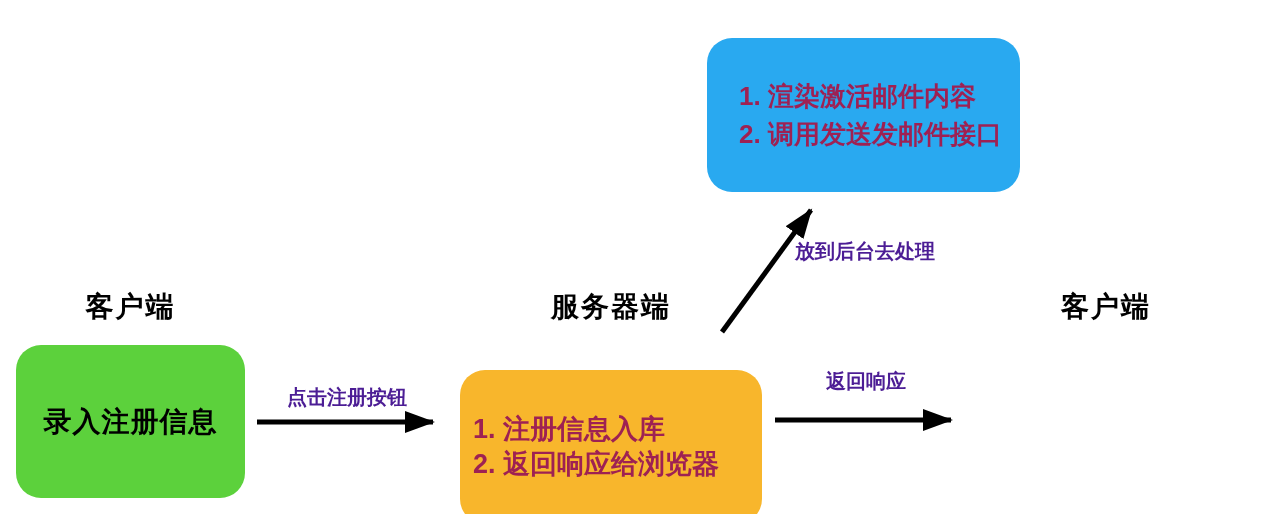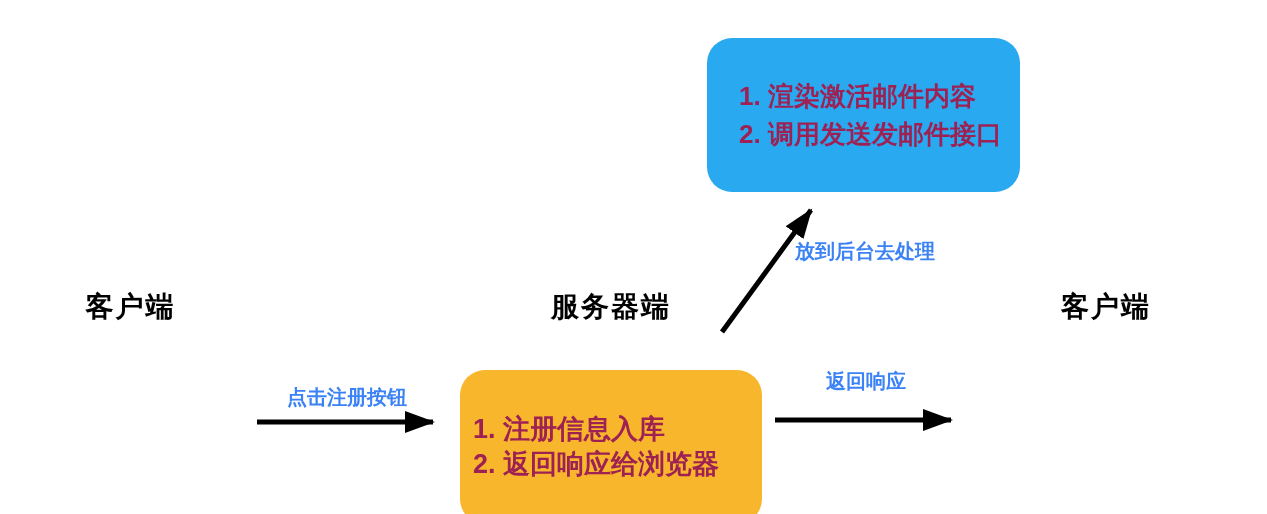--- a/index.html
+++ b/index.html
@@ -53,21 +53,21 @@
   #box-client-result {
     left: 959px; top: 338px; width: 294px; height: 154px;
     background: #EE2424; color: #000000; font-size: 26px;
     letter-spacing: 1px;
   }
 
   .arrow-label {
     position: absolute;
     font-size: 20px;
     font-weight: 700;
-    color: #3b82f6;
+    color: #4c1d95;
     white-space: nowrap;
     transform: translateX(-50%);
   }
   #lbl-register { left: 347px; top: 384px; }
   #lbl-response { left: 866px; top: 368px; }
   #lbl-background { left: 865px; top: 238px; }
 
   #arrow-layer {
     position: absolute;
     left: 0; top: 0;
@@ -91,20 +91,23 @@
     </defs>
     <line x1="257" y1="422" x2="433" y2="422" stroke="#000000" stroke-width="5" marker-end="url(#ah)"></line>
     <line x1="775" y1="420" x2="951" y2="420" stroke="#000000" stroke-width="5" marker-end="url(#ah)"></line>
     <line x1="722" y1="332" x2="811" y2="210" stroke="#000000" stroke-width="5" marker-end="url(#ah)"></line>
   </svg>
 
   <div class="arrow-label" id="lbl-register">点击注册按钮</div>
   <div class="arrow-label" id="lbl-response">返回响应</div>
   <div class="arrow-label" id="lbl-background">放到后台去处理</div>
 
+  <div class="flow-box" id="box-client-input" style="background-color: rgb(92, 209, 60);">
+    <span>录入注册信息</span>
+  </div>
 
   <div class="flow-box" id="box-server" style="background-color: rgb(248, 182, 44); margin-top: 32px;">
     <span>1. 注册信息入库</span>
     <span>2. 返回响应给浏览器</span>
   </div>
 
   <div class="flow-box" id="box-background-task" style="background-color: rgb(41, 169, 240);">
     <span>1. 渲染激活邮件内容</span>
     <span>2. 调用发送发邮件接口</span>
   </div>

